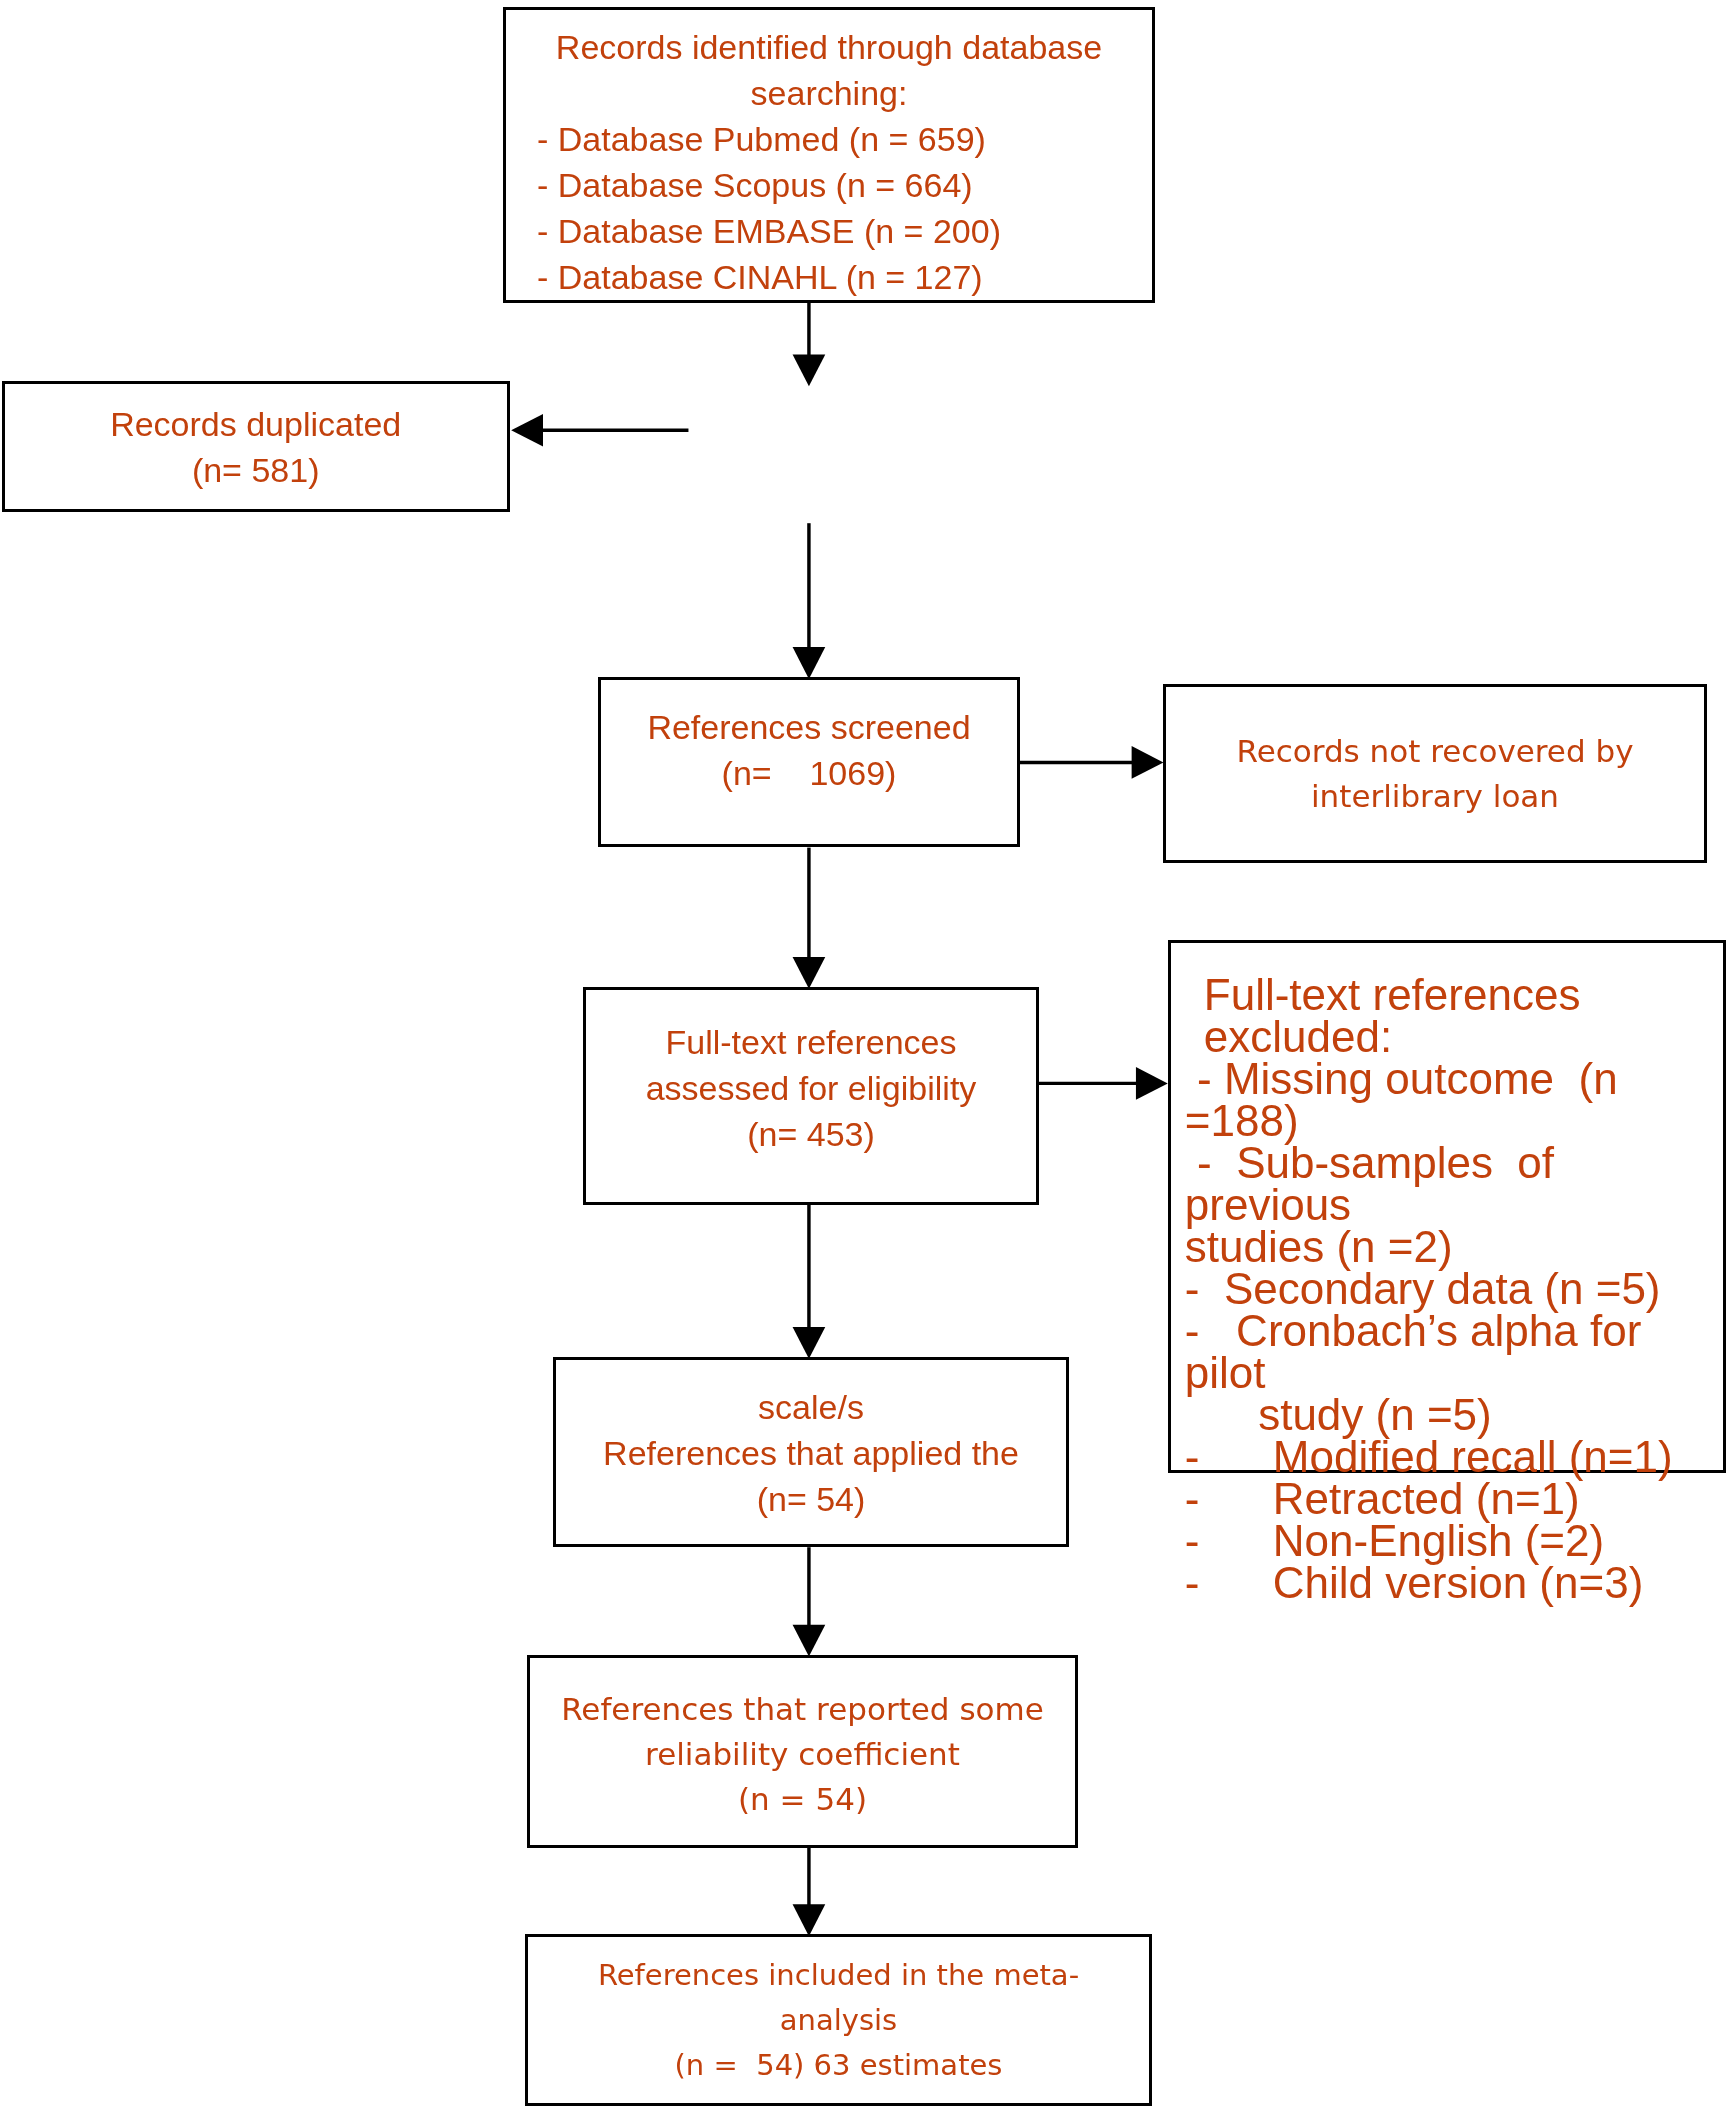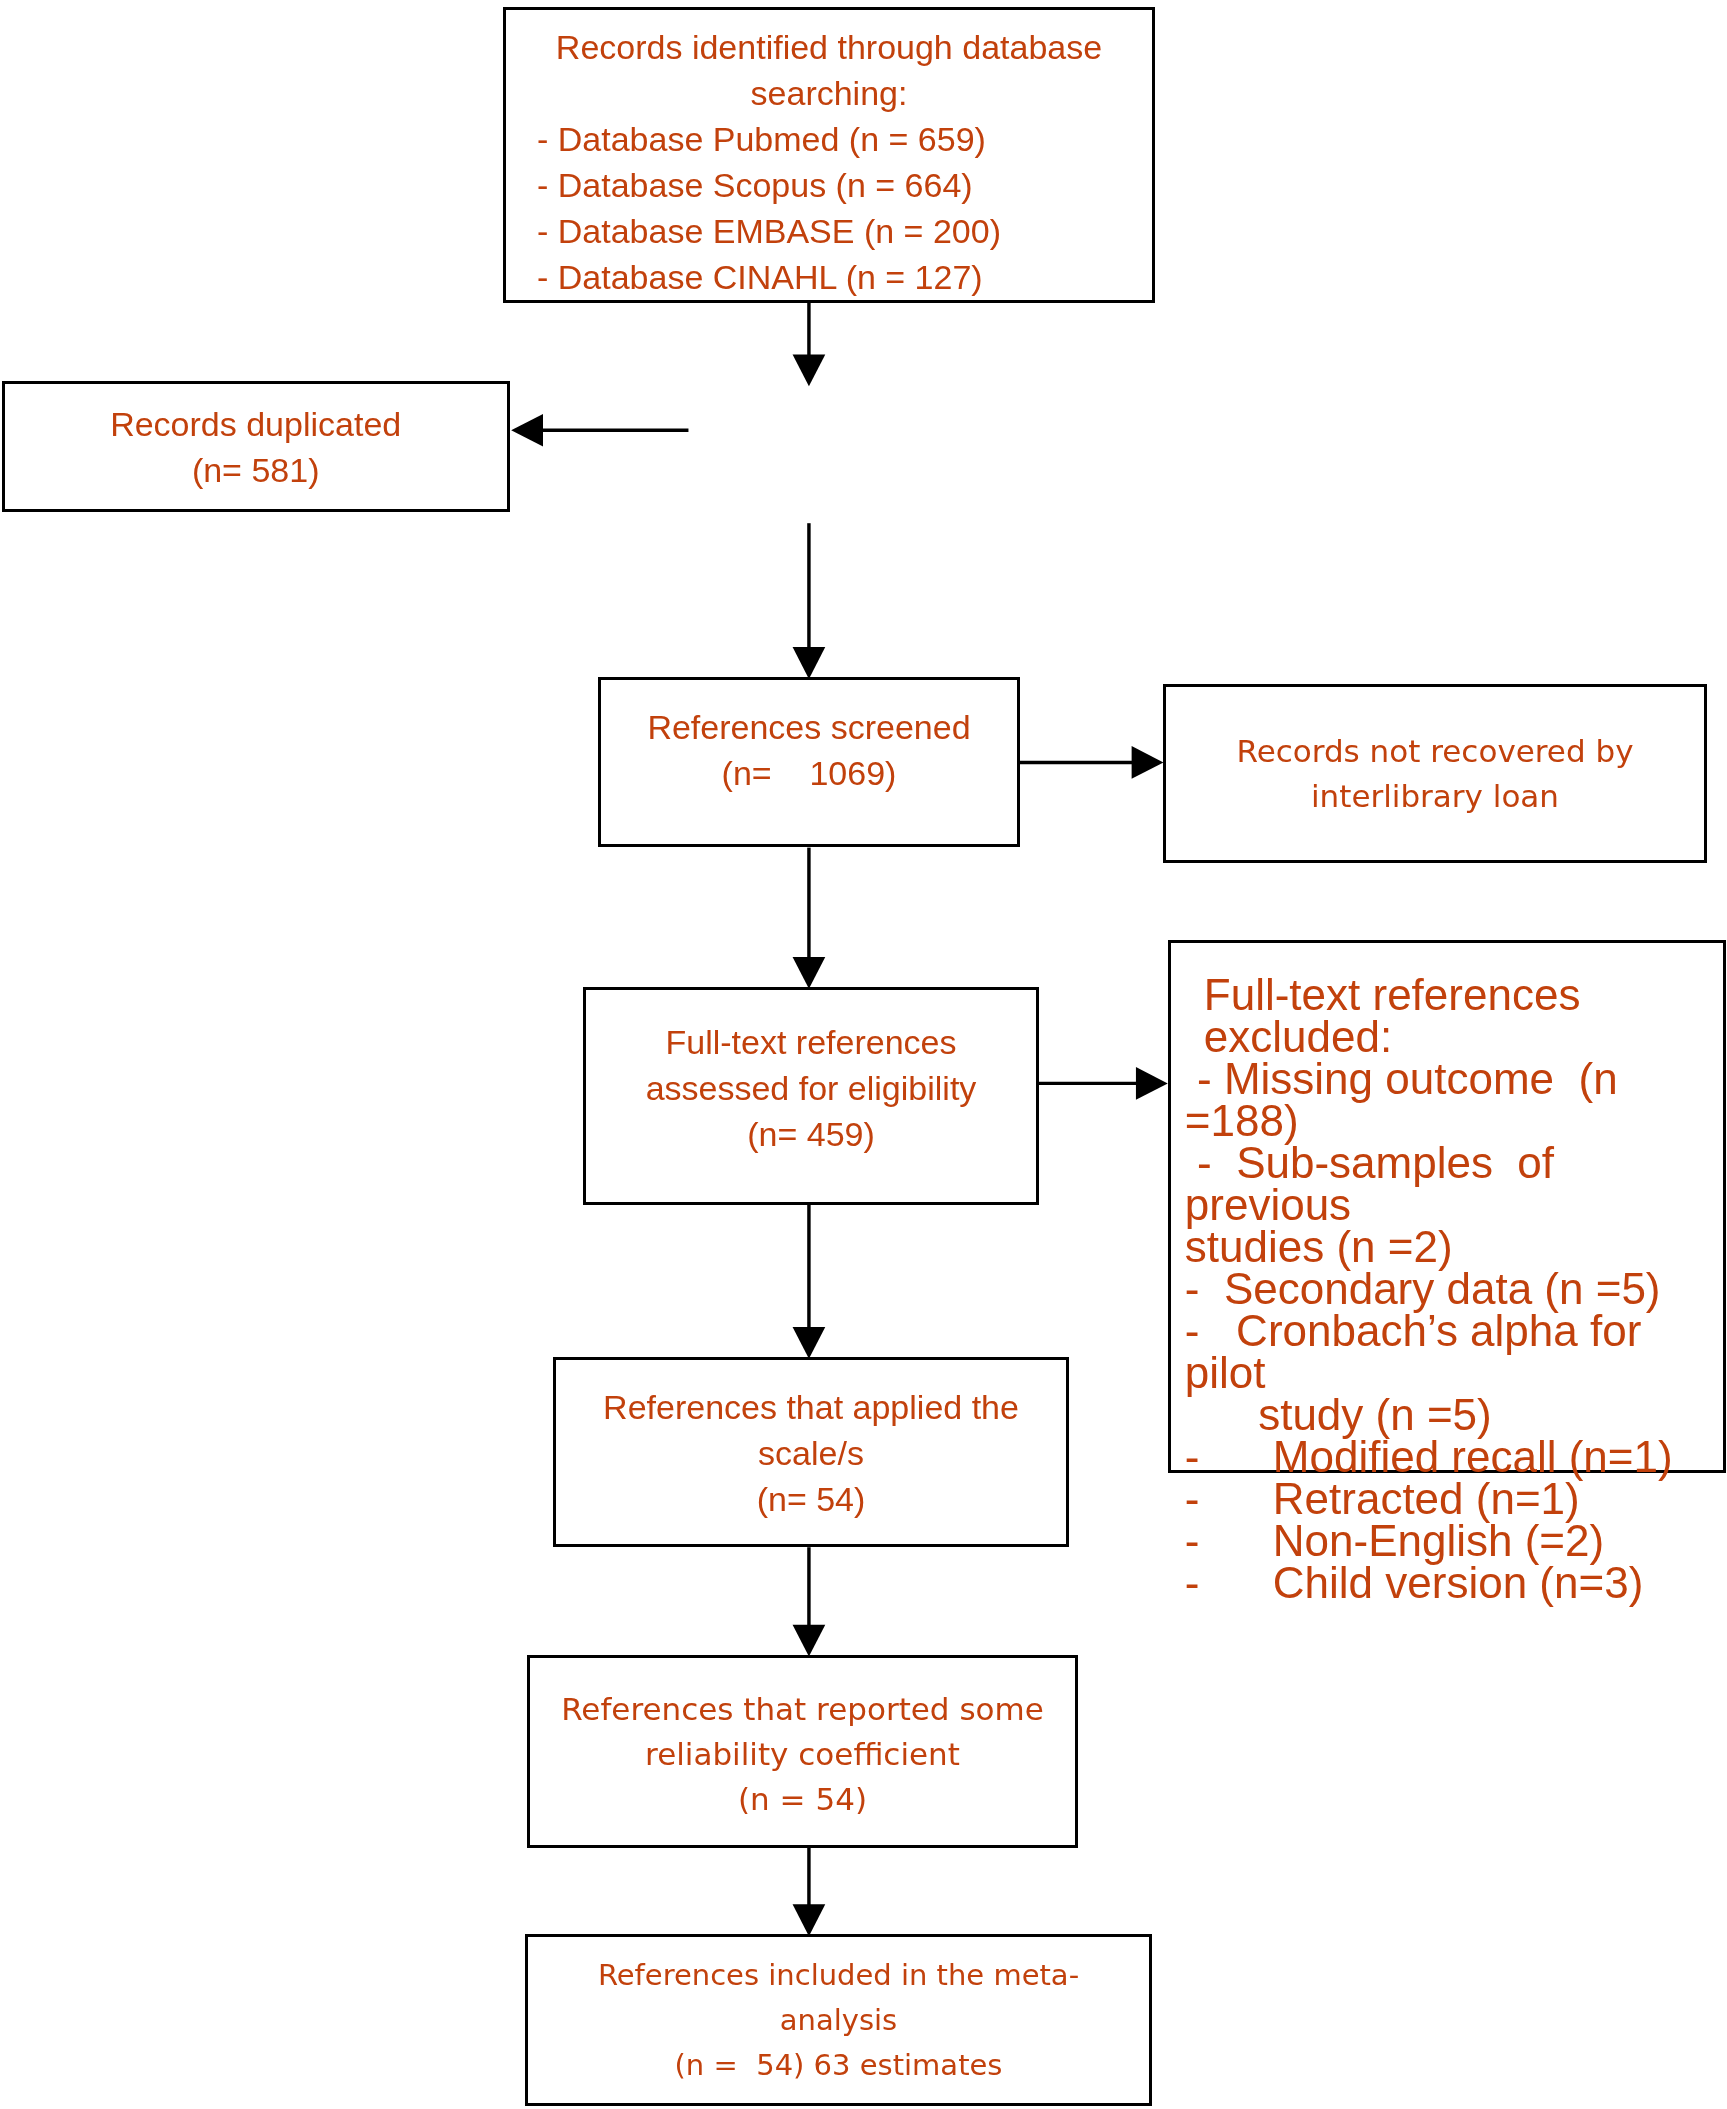--- a/index.html
+++ b/index.html
@@ -116,40 +116,40 @@
   </div>
 
   <div class="box vcenter cal" style="left:1163px;top:684px;width:544px;height:179px;">
     <div class="line center">Records not recovered by</div>
     <div class="line center">interlibrary loan</div>
   </div>
 
   <div class="box tpad34" style="left:583px;top:987px;width:456px;height:218px;">
     <div class="line center">Full-text references</div>
     <div class="line center">assessed for eligibility</div>
-    <div class="line center">(n= 459)</div>
+    <div class="line center">(n= 453)</div>
   </div>
 
   <div class="box box-excluded" style="left:1168px;top:940px;width:558px;height:533px;">
     <div class="line left heading">Full-text references excluded:</div>
     <div class="line left"> - Missing outcome  (n =188)</div>
     <div class="line left"> -  Sub-samples  of  previous</div>
     <div class="line left">studies (n =2)</div>
     <div class="line left">-  Secondary data (n =5)</div>
     <div class="line left">-   Cronbach’s alpha for pilot</div>
     <div class="line left">      study (n =5)</div>
     <div class="line left">-      Modified recall (n=1)</div>
     <div class="line left">-      Retracted (n=1)</div>
     <div class="line left">-      Non-English (=2)</div>
     <div class="line left">-      Child version (n=3)</div>
   </div>
 
   <div class="box tpad28" style="left:553px;top:1357px;width:516px;height:190px;">
+    <div class="line center">scale/s</div>
     <div class="line center">References that applied the</div>
-    <div class="line center">scale/s</div>
     <div class="line center">(n= 54)</div>
   </div>
 
   <div class="box tpad34 cal" style="left:527px;top:1655px;width:551px;height:193px;">
     <div class="line center">References that reported some</div>
     <div class="line center">reliability coefficient</div>
     <div class="line center">(n = 54)</div>
   </div>
 
   <div class="box vcenter cal box-included" style="left:525px;top:1934px;width:627px;height:172px;">

